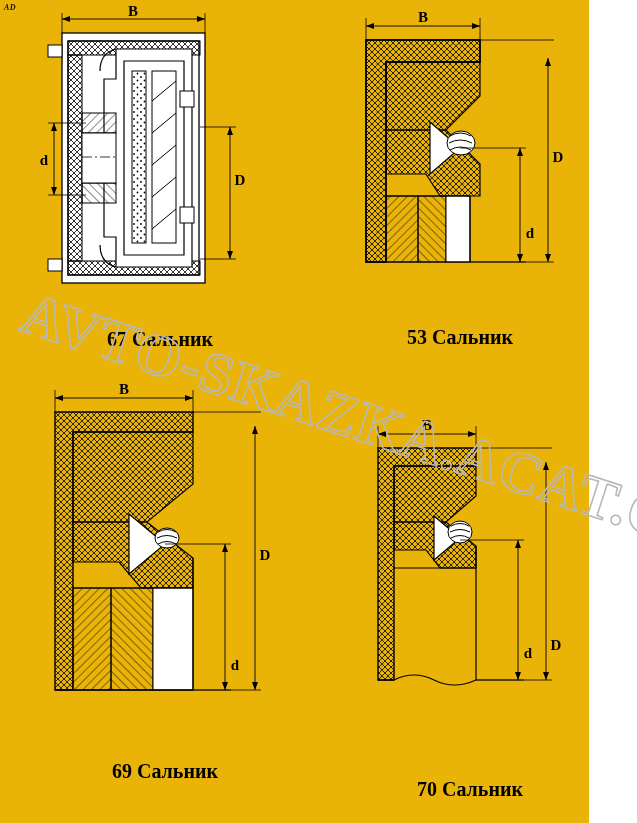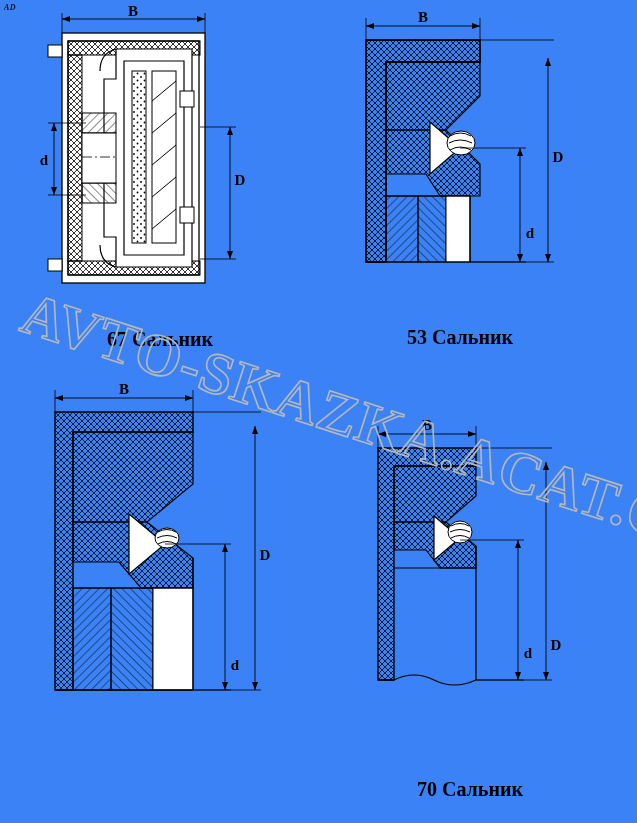--- a/index.html
+++ b/index.html
@@ -10,23 +10,23 @@
   body {
     width: 637px;
     height: 823px;
     font-family: "Liberation Serif", serif;
     color: #000000;
     position: relative;
     overflow: hidden;
   }
   #page {
     position: relative;
-    width: 637px;
+    width: 589px;
     height: 823px;
-    background: #3b82f6;
+    background: #eab308;
   }
   .corner-tag {
     position: absolute;
     left: 4px;
     top: 3px;
     font-family: "Liberation Serif", serif;
     font-size: 8px;
     font-style: italic;
     font-weight: bold;
     letter-spacing: 0.3px;
@@ -302,20 +302,21 @@
       <g stroke="#000" fill="none">
         <line x1="140" y1="162" x2="206" y2="162" stroke-width="0.8"></line>
         <line x1="168" y1="308" x2="206" y2="308" stroke-width="0.8"></line>
         <line x1="200" y1="162" x2="200" y2="308" stroke-width="0.9"></line>
         <path d="M200 162 l-3 8 h6 z" fill="#000" stroke="none"></path>
         <path d="M200 308 l-3 -8 h6 z" fill="#000" stroke="none"></path>
       </g>
       <text x="210" y="288" text-anchor="middle" font-family="Liberation Serif, serif" font-size="15" font-weight="bold" fill="#000">d</text>
     </svg>
   </div>
+  <div class="caption" style="left:25px; top:760px; width:280px;">69 Сальник</div>
 
   <div class="fig" style="left:340px; top:400px;">
     <svg width="265" height="335" viewBox="0 0 265 335" xmlns="http://www.w3.org/2000/svg">
       <defs>
         <pattern id="hatch70" width="6" height="6" patternUnits="userSpaceOnUse" patternTransform="rotate(45)">
           <line x1="0" y1="0" x2="0" y2="6" stroke="#000" stroke-width="0.9"></line>
         </pattern>
         <pattern id="cross70" width="6" height="6" patternUnits="userSpaceOnUse">
           <path d="M0 0 L6 6 M6 0 L0 6" stroke="#000" stroke-width="0.8"></path>
         </pattern>

